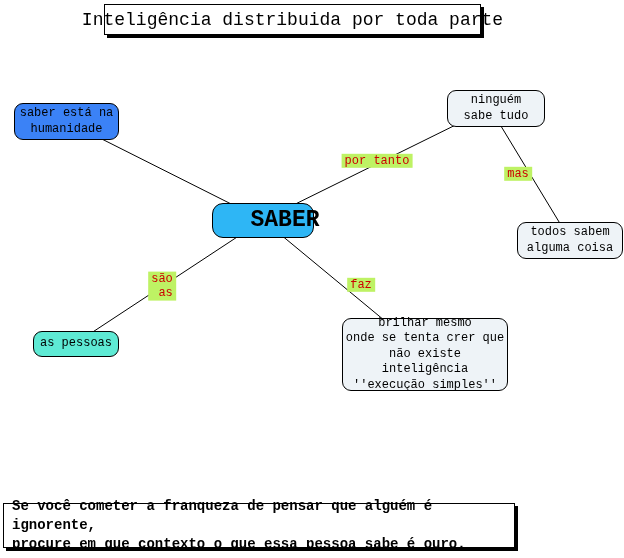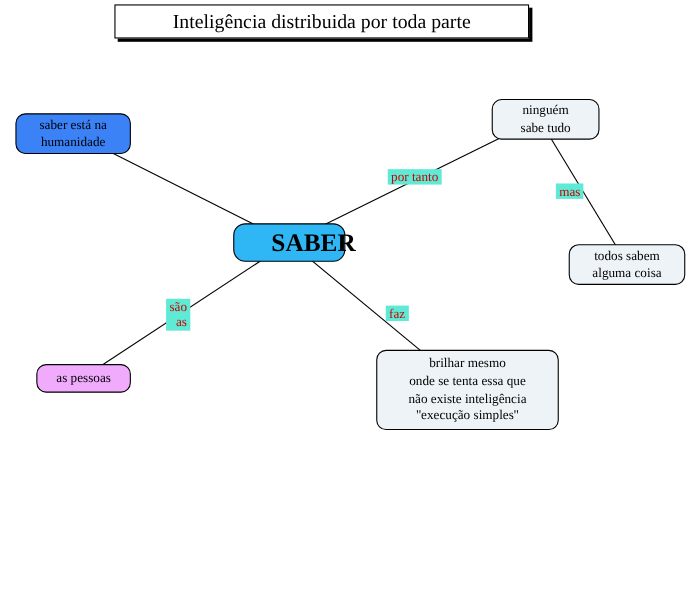--- a/index.html
+++ b/index.html
@@ -1,21 +1,21 @@
 <!DOCTYPE html>
 <html><head>
 <meta charset="utf-8">
 <style>
   html, body { margin: 0; padding: 0; background: #ffffff; }
   .canvas {
     position: relative;
     width: 624px;
     height: 558px;
     background: #ffffff;
-    font-family: Liberation Serif, serif;
+    font-family: Liberation Mono, monospace;
     color: #000;
     overflow: hidden;
   }
   .links {
     position: absolute;
     left: 0; top: 0;
     width: 624px; height: 558px;
   }
   .box {
     position: absolute;
@@ -65,21 +65,21 @@
   .node--saber {
     left: 212px; top: 203px; width: 102px; height: 35px;
     font-size: 23px;
     font-weight: bold;
     border-radius: 11px;
     padding-left: 44px;
   }
   .link-label {
     position: absolute;
     transform: translate(-50%, -50%);
-    background: #5eead4;
+    background: #bef264;
     padding: 0 3px;
     font-size: 12px;
     line-height: 1.2;
     text-align: center;
     white-space: pre-line;
   }
   .link-label--portanto { left: 377px; top: 161px; }
   .link-label--mas      { left: 518px; top: 174px; text-align: center; }
   .link-label--saoas    { left: 162px; top: 286px; text-align: right; }
   .link-label--faz      { left: 341px; top: 285px; margin-left: 20px; }
@@ -98,27 +98,29 @@
   </svg>
 
   <div class="box box--title">Inteligência distribuida por toda parte</div>
 
   <div class="node node--humanidade" style="background: #3b82f6;">saber está na
 humanidade</div>
   <div class="node node--ninguem" style="background: rgb(238, 243, 247);">ninguém
 sabe tudo</div>
   <div class="node node--todos" style="background: rgb(238, 243, 247);">todos sabem
 alguma coisa</div>
-  <div class="node node--pessoas" style="background: #f0abfc;">as pessoas</div>
+  <div class="node node--pessoas" style="background: #5eead4;">as pessoas</div>
   <div class="node node--brilhar" style="background: rgb(238, 243, 247);">brilhar mesmo
-onde se tenta essa que
+onde se tenta crer que
 não existe inteligência
 ''execução simples''</div>
   <div class="node node--saber" style="background: rgb(46, 182, 245);">SABER</div>
 
   <div class="link-label link-label--portanto" style="color: rgb(204, 0, 0);">por tanto</div>
   <div class="link-label link-label--mas" style="color: rgb(204, 0, 0);">mas</div>
   <div class="link-label link-label--saoas" style="color: rgb(204, 0, 0);">são
 as</div>
   <div class="link-label link-label--faz" style="color: rgb(204, 0, 0);">faz</div>
 
+  <div class="box box--footer">Se você cometer a franqueza de pensar que alguém é ignorente,
+procure em que contexto o que essa pessoa sabe é ouro.</div>
 
 </div>
 
 </body></html>

